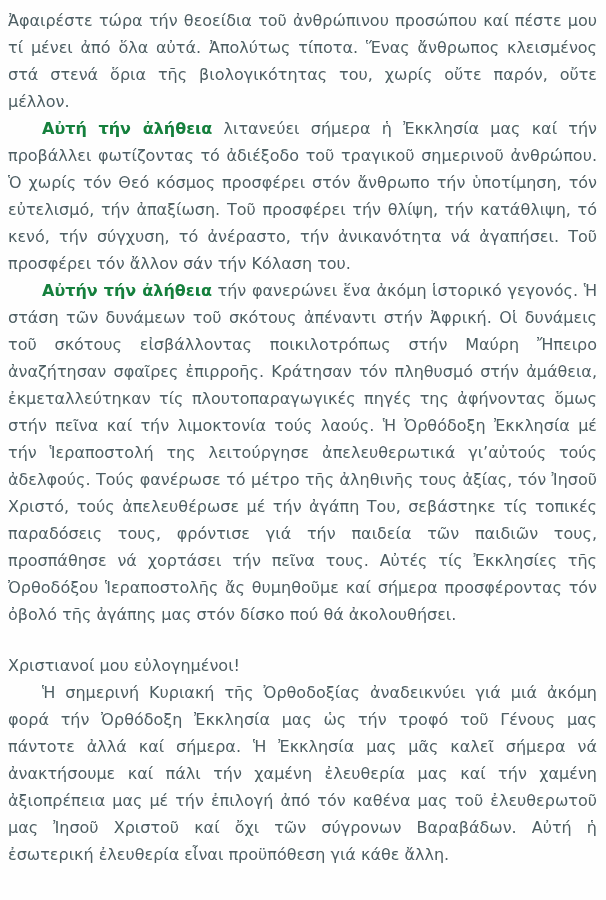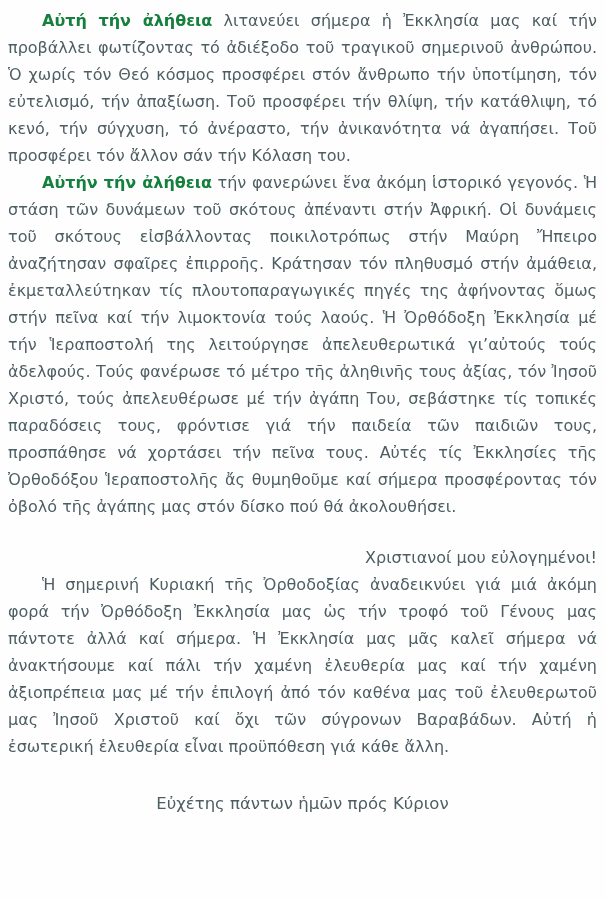--- a/index.html
+++ b/index.html
@@ -13,34 +13,35 @@
     background: #fefefe;
     font-family: "DejaVu Sans", "Liberation Sans", sans-serif;
     color: #4d5e63;
     font-size: 16px;
     line-height: 27px;
     text-align: justify;
   }
   .para { margin: 0; }
   .para.indent { text-indent: 34px; }
   .para strong { color: #15803d; font-weight: 700; }
-  .salutation { margin-top: 24px; text-align: right; }
+  .salutation { margin-top: 24px; text-align: left; }
   .closing {
     margin-top: 28px;
     text-align: center;
     line-height: 31px;
     font-size: 16.5px;
   }
   .closing p { margin: 0; }
 </style>
 </head>
 <body>
 
 <div class="page">
 
+  <p class="para">Ἀφαιρέστε τώρα τήν θεοείδια τοῦ ἀνθρώπινου προσώπου καί πέστε μου τί μένει ἀπό ὅλα αὐτά. Ἀπολύτως τίποτα. Ἕνας ἄνθρωπος κλεισμένος στά στενά ὅρια τῆς βιολογικότητας του, χωρίς οὔτε παρόν, οὔτε μέλλον.</p>
 
   <p class="para indent"><strong>Αὐτή τήν ἀλήθεια</strong><span> λιτανεύει σήμερα ἡ Ἐκκλησία μας καί τήν προβάλλει φωτίζοντας τό ἀδιέξοδο τοῦ τραγικοῦ σημερινοῦ ἀνθρώπου. Ὁ χωρίς τόν Θεό κόσμος προσφέρει στόν ἄνθρωπο τήν ὑποτίμηση, τόν εὐτελισμό, τήν ἀπαξίωση. Τοῦ προσφέρει τήν θλίψη, τήν κατάθλιψη, τό κενό, τήν σύγχυση, τό ἀνέραστο, τήν ἀνικανότητα νά ἀγαπήσει. Τοῦ προσφέρει τόν ἄλλον σάν τήν Κόλαση του.</span></p>
 
   <p class="para indent"><strong>Αὐτήν τήν ἀλήθεια</strong><span> τήν φανερώνει ἕνα ἀκόμη ἱστορικό γεγονός. Ἡ στάση τῶν δυνάμεων τοῦ σκότους ἀπέναντι στήν Ἀφρική. Οἱ δυνάμεις τοῦ σκότους εἰσβάλλοντας ποικιλοτρόπως στήν Μαύρη Ἤπειρο ἀναζήτησαν σφαῖρες ἐπιρροῆς. Κράτησαν τόν πληθυσμό στήν ἀμάθεια, ἐκμεταλλεύτηκαν τίς πλουτοπαραγωγικές πηγές της ἀφήνοντας ὅμως στήν πεῖνα καί τήν λιμοκτονία τούς λαούς. Ἡ Ὀρθόδοξη Ἐκκλησία μέ τήν Ἱεραποστολή της λειτούργησε ἀπελευθερωτικά γι’αὐτούς τούς ἀδελφούς. Τούς φανέρωσε τό μέτρο τῆς ἀληθινῆς τους ἀξίας, τόν Ἰησοῦ Χριστό, τούς ἀπελευθέρωσε μέ τήν ἀγάπη Του, σεβάστηκε τίς τοπικές παραδόσεις τους, φρόντισε γιά τήν παιδεία τῶν παιδιῶν τους, προσπάθησε νά χορτάσει τήν πεῖνα τους. Αὐτές τίς Ἐκκλησίες τῆς Ὀρθοδόξου Ἱεραποστολῆς ἄς θυμηθοῦμε καί σήμερα προσφέροντας τόν ὀβολό τῆς ἀγάπης μας στόν δίσκο πού θά ἀκολουθήσει.</span></p>
 
   <p class="para salutation">Χριστιανοί μου εὐλογημένοι!</p>
 
   <p class="para indent">Ἡ σημερινή Κυριακή τῆς Ὀρθοδοξίας ἀναδεικνύει γιά μιά ἀκόμη φορά τήν Ὀρθόδοξη Ἐκκλησία μας ὡς τήν τροφό τοῦ Γένους μας πάντοτε ἀλλά καί σήμερα. Ἡ Ἐκκλησία μας μᾶς καλεῖ σήμερα νά ἀνακτήσουμε καί πάλι τήν χαμένη ἐλευθερία μας καί τήν χαμένη ἀξιοπρέπεια μας μέ τήν ἐπιλογή ἀπό τόν καθένα μας τοῦ ἐλευθερωτοῦ μας Ἰησοῦ Χριστοῦ καί ὄχι τῶν σύγρονων Βαραβάδων. Αὐτή ἡ ἐσωτερική ἐλευθερία εἶναι προϋπόθεση γιά κάθε ἄλλη.</p>
 
   <div class="closing">

